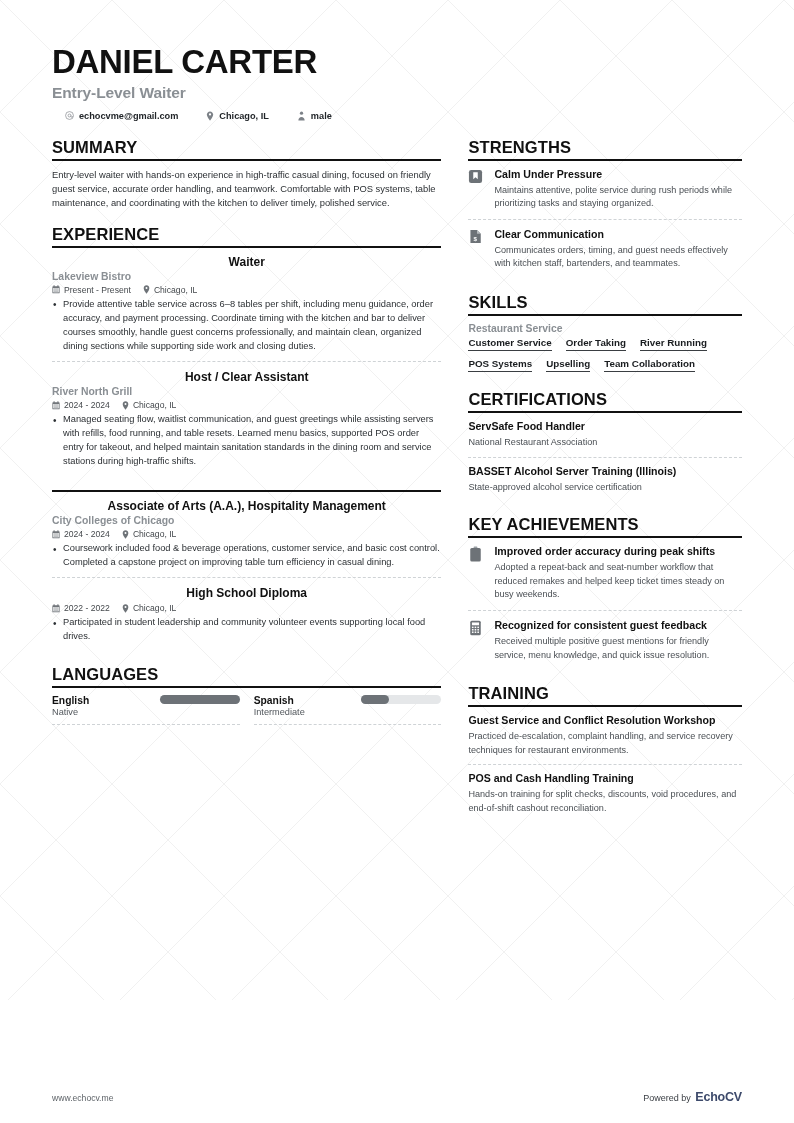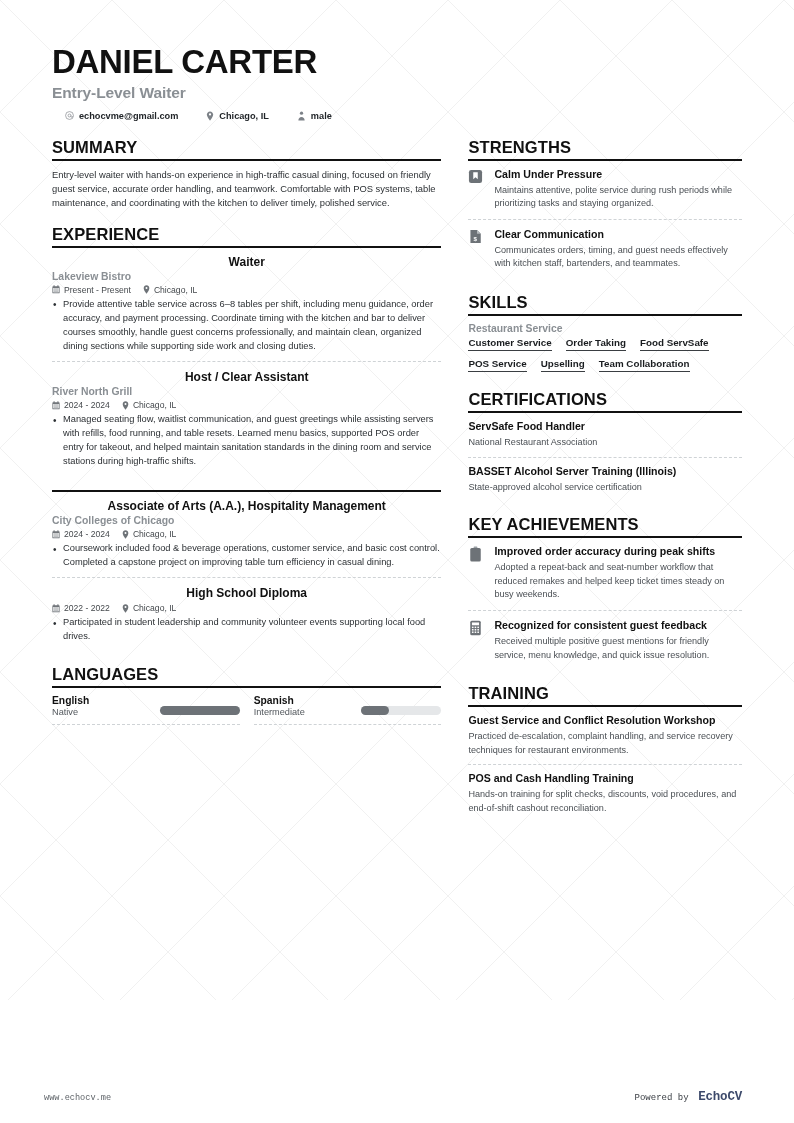--- a/index.html
+++ b/index.html
@@ -82,21 +82,21 @@
   .bullets li {
     position: relative; padding-left: 11px;
     font-size: 9.3px; line-height: 1.5; color: #2c3034;
   }
   .bullets li::before {
     content: "•"; position: absolute; left: 1px; top: -0.5px; font-size: 10px; color: #2c3034;
   }
 
   
   .lang-grid { display: flex; gap: 14px; }
-  .lang-cell { flex: 1; display: flex; align-items: flex-end; justify-content: space-between;
+  .lang-cell { flex: 1; display: flex; align-items: flex-start; justify-content: space-between;
                border-bottom: 1px dashed #cfd3d6; padding-bottom: 7px; }
   .lang-name { font-size: 10.3px; font-weight: 700; color: #111111; }
   .lang-level { font-size: 9.2px; color: #52575c; margin-top: 1px; }
   .lang-bar { width: 80px; height: 9px; border-radius: 5px; background: #e5e7e9; position: relative; margin-bottom: 2px; }
   .lang-bar > i { display: block; height: 100%; border-radius: 5px; background: #6d7277; }
 
   
   .ico-entry { display: flex; gap: 9px; padding-bottom: 8px; }
   .ico-entry + .ico-entry { border-top: 1px dashed #cfd3d6; padding-top: 8px; }
   .ico-box { flex: 0 0 17px; width: 17px; padding-top: 1px; }
@@ -114,24 +114,23 @@
   }
 
   
   .plain-entry { padding-bottom: 7px; }
   .plain-entry + .plain-entry { border-top: 1px dashed #cfd3d6; padding-top: 7px; }
   .plain-title { font-size: 10.6px; font-weight: 700; color: #111111; line-height: 1.22; }
   .plain-sub { font-size: 9.1px; line-height: 1.5; color: #4a4f54; margin-top: 3px; }
 
   
   #footer {
-    position: absolute; left: 44px; right: 52px; bottom: 18px;
+    position: absolute; left: 52px; right: 52px; bottom: 18px;
     display: flex; align-items: baseline; justify-content: space-between;
     z-index: 3;
-    font-family: Liberation Mono, monospace;
   }
   .footer-url { font-size: 8.6px; color: #5e6368; }
   .footer-powered { font-size: 9px; color: #3c4046; }
   .footer-brand { font-size: 12.5px; font-weight: 700; color: #3d4a6b; letter-spacing: -0.2px; }
 </style>
 </head>
 <body>
 
 <div id="page">
   <div id="watermark"></div>
@@ -386,22 +385,22 @@
           </div>
         </div>
 
         <div class="sec">
           <div class="sec-title">SKILLS</div>
           <div class="sec-rule"></div>
           <div class="skill-group-title">Restaurant Service</div>
           <div class="skill-wrap">
             <span class="skill-chip">Customer Service</span>
             <span class="skill-chip">Order Taking</span>
-            <span class="skill-chip">Food ServSafe</span>
-            <span class="skill-chip">POS Service</span>
+            <span class="skill-chip">River Running</span>
+            <span class="skill-chip">POS Systems</span>
             <span class="skill-chip">Upselling</span>
             <span class="skill-chip">Team Collaboration</span>
           </div>
         </div>
 
         <div class="sec">
           <div class="sec-title">CERTIFICATIONS</div>
           <div class="sec-rule"></div>
           <div class="plain-entry">
             <div class="plain-title">ServSafe Food Handler</div>

